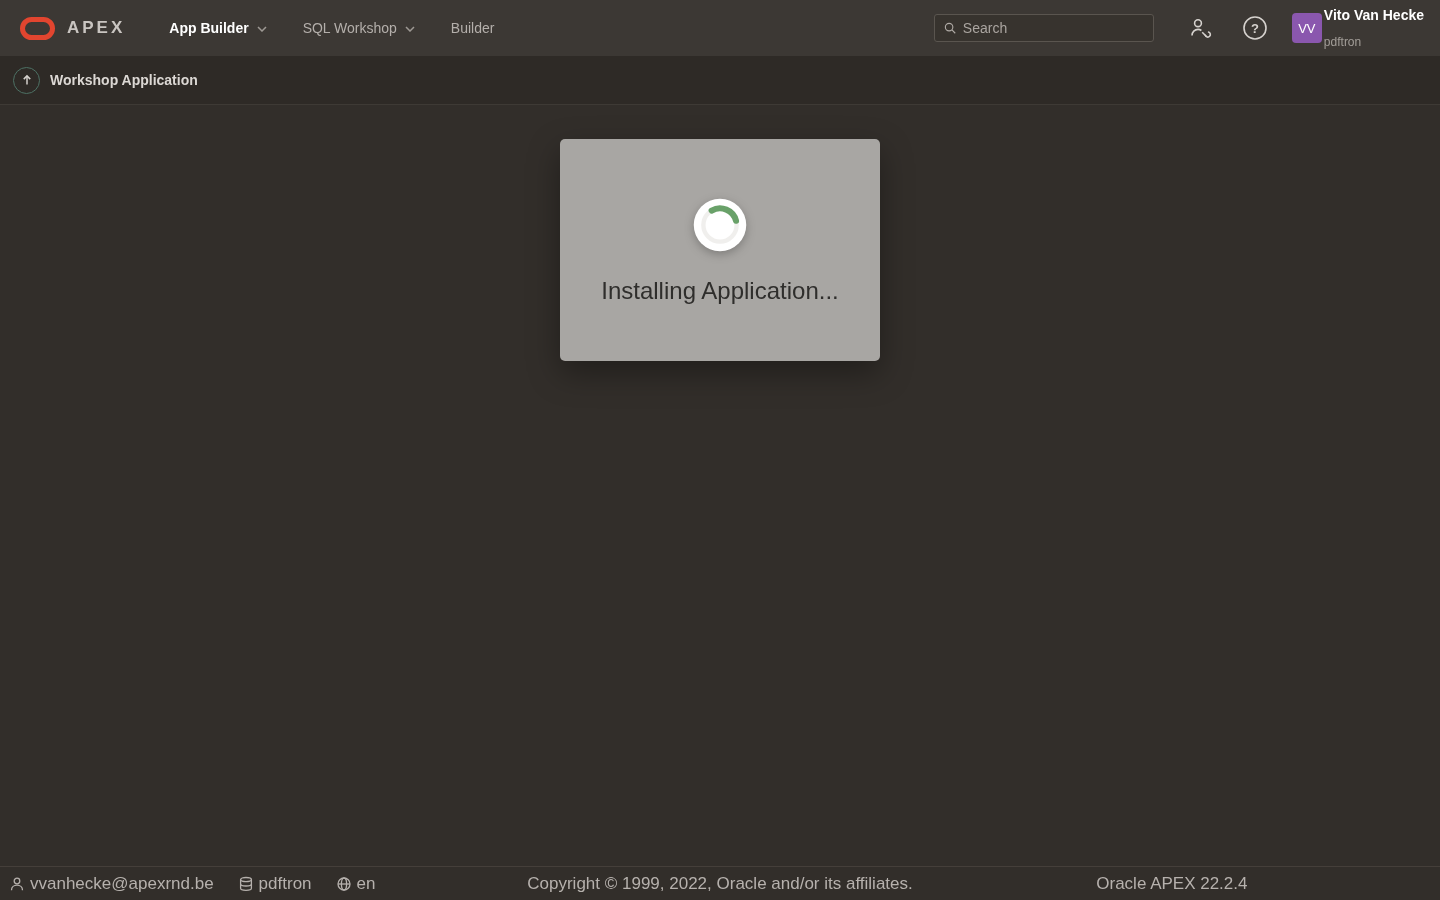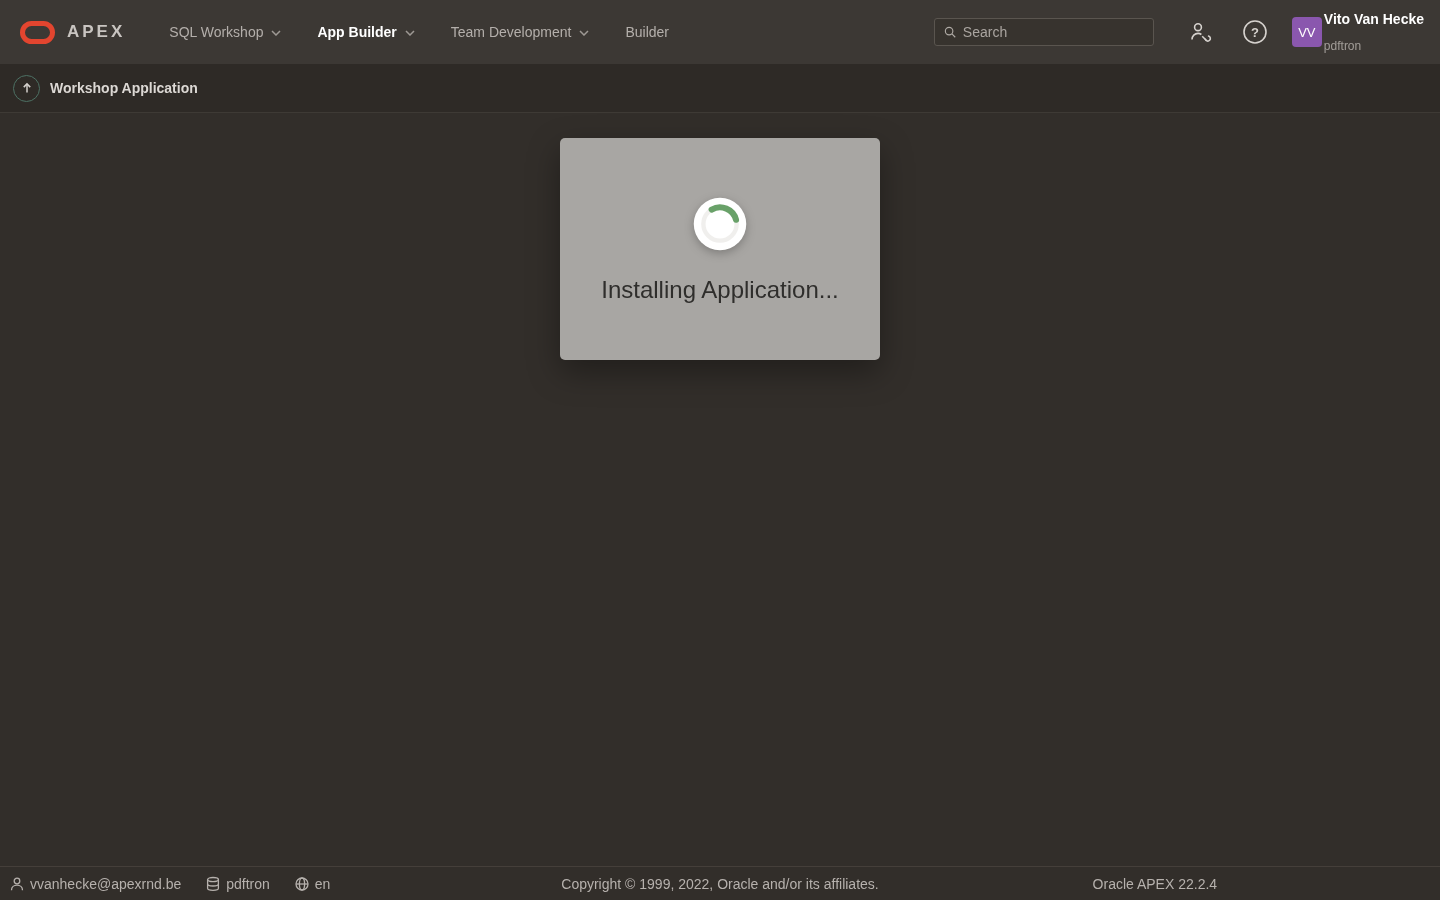--- a/index.html
+++ b/index.html
@@ -6,21 +6,21 @@
   html, body { width: 1440px; height: 900px; }
   body {
     font-family: "Liberation Sans", sans-serif;
     background: #322e2a;
     overflow: hidden;
   }
   .app { display: flex; flex-direction: column; height: 100%; }
 
   
   .topbar {
-    height: 64px; flex-shrink: 0;
+    height: 56px; flex-shrink: 0;
     background: #3c3834;
     display: flex; align-items: center;
     padding: 0 16px 0 20px;
   }
   .brand { display: flex; align-items: center; cursor: pointer; }
   .oracle-logo {
     width: 35px; height: 23px;
     border: 5px solid #e2452f; border-radius: 12px;
     display: inline-block;
   }
@@ -80,36 +80,36 @@
     width: 27px; height: 27px; border-radius: 50%;
     border: 1.5px solid #4d7164;
     display: flex; align-items: center; justify-content: center;
     margin-right: 10px;
   }
   .page-title { color: #dcd8d4; font-size: 14px; font-weight: 700; }
 
   
   .content { flex: 1; position: relative; background: #322e2a; }
   .modal {
-    position: absolute; top: 25px; left: 50%; transform: translateX(-50%);
+    position: absolute; top: 34px; left: 50%; transform: translateX(-50%);
     width: 320px; height: 222px;
     background: #a8a6a3; border-radius: 5px;
     box-shadow: 0 12px 32px rgba(0,0,0,0.35);
     display: flex; flex-direction: column; align-items: center;
   }
   .spinner { margin-top: 58px; filter: drop-shadow(0 3px 5px rgba(0,0,0,0.25)); }
   .modal-text { margin-top: 20px; font-size: 24px; color: #2f2e2c; }
 
   
   .footer {
     height: 34px; flex-shrink: 0;
     background: #322e2a; border-top: 1px solid #453f3a;
     display: flex; align-items: center;
     padding: 0 9px;
-    font-size: 14px; color: #b6b1ad;
+    font-size: 17px; color: #b6b1ad;
   }
   .footer-left { flex: 1; display: flex; align-items: center; gap: 24px; }
   .footer-item {
     display: flex; align-items: center; gap: 5px;
     color: #b6b1ad; text-decoration: none; cursor: pointer;
   }
   .footer-center { flex: 0 0 auto; text-align: left; }
   .footer-right { flex: 1; text-align: center; }
 </style>
 </head>
@@ -117,34 +117,28 @@
 
 <div class="app">
 
   <header class="topbar">
     <div class="brand">
       <span class="oracle-logo"></span>
       <span class="brand-text">APEX</span>
     </div>
 
     <nav class="nav">
-      <a class="nav-item">
-        <span class="nav-label">SQL Workshop</span>
-        <svg class="chev" width="10" height="6" viewBox="0 0 10 6">
-            <path d="M1 1l4 4 4-4" fill="none" stroke="#9e9994" stroke-width="1.5"></path>
-          </svg>
-      </a>
       <a class="nav-item active">
         <span class="nav-label">App Builder</span>
         <svg class="chev" width="10" height="6" viewBox="0 0 10 6">
             <path d="M1 1l4 4 4-4" fill="none" stroke="#9e9994" stroke-width="1.5"></path>
           </svg>
       </a>
       <a class="nav-item">
-        <span class="nav-label">Team Development</span>
+        <span class="nav-label">SQL Workshop</span>
         <svg class="chev" width="10" height="6" viewBox="0 0 10 6">
             <path d="M1 1l4 4 4-4" fill="none" stroke="#9e9994" stroke-width="1.5"></path>
           </svg>
       </a>
       <a class="nav-item">
         <span class="nav-label">Builder</span>
       </a>
     </nav>
 
     <div class="topbar-right">

